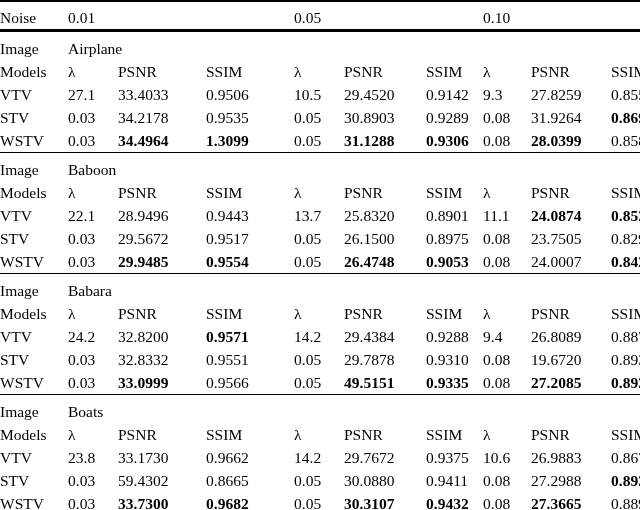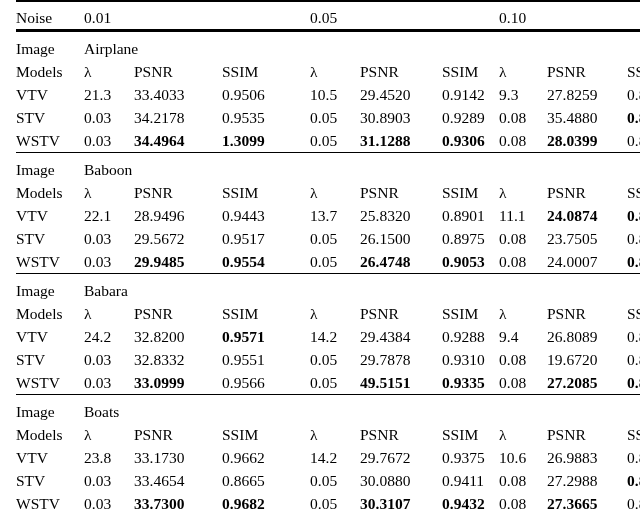--- a/index.html
+++ b/index.html
@@ -12,21 +12,21 @@
     height: 510px;
     font-family: "Liberation Serif", "DejaVu Serif", serif;
     color: #000000;
     overflow: hidden;
   }
   .page {
     position: relative;
     width: 640px;
     height: 398px;
     box-sizing: border-box;
-    padding: 0 16px;
+    padding: 0 0;
   }
   table.denoise-table {
     width: 624px;
     border-collapse: collapse;
     table-layout: fixed;
     font-size: 15.5px;
   }
   table.denoise-table td {
     padding: 0;
     height: 23px;
@@ -105,40 +105,40 @@
           <td>SSIM</td>
           <td class="lam">λ</td>
           <td>PSNR</td>
           <td>SSIM</td>
           <td class="lam">λ</td>
           <td>PSNR</td>
           <td>SSIM</td>
         </tr>
         <tr>
           <td class="cell-model">VTV</td>
-          <td>21.3</td>
+          <td>27.1</td>
           <td>33.4033</td>
           <td>0.9506</td>
           <td>10.5</td>
           <td>29.4520</td>
           <td>0.9142</td>
           <td>9.3</td>
           <td>27.8259</td>
           <td>0.8558</td>
         </tr>
         <tr>
           <td class="cell-model">STV</td>
           <td>0.03</td>
           <td>34.2178</td>
           <td>0.9535</td>
           <td>0.05</td>
           <td>30.8903</td>
           <td>0.9289</td>
           <td>0.08</td>
-          <td>35.4880</td>
+          <td>31.9264</td>
           <td class="b">0.8696</td>
         </tr>
         <tr>
           <td class="cell-model">WSTV</td>
           <td>0.03</td>
           <td class="b">34.4964</td>
           <td class="b">1.3099</td>
           <td>0.05</td>
           <td class="b">31.1288</td>
           <td class="b">0.9306</td>
@@ -283,21 +283,21 @@
           <td>14.2</td>
           <td>29.7672</td>
           <td>0.9375</td>
           <td>10.6</td>
           <td>26.9883</td>
           <td>0.8675</td>
         </tr>
         <tr>
           <td class="cell-model">STV</td>
           <td>0.03</td>
-          <td>33.4654</td>
+          <td>59.4302</td>
           <td>0.8665</td>
           <td>0.05</td>
           <td>30.0880</td>
           <td>0.9411</td>
           <td>0.08</td>
           <td>27.2988</td>
           <td class="b">0.8937</td>
         </tr>
         <tr>
           <td class="cell-model">WSTV</td>

